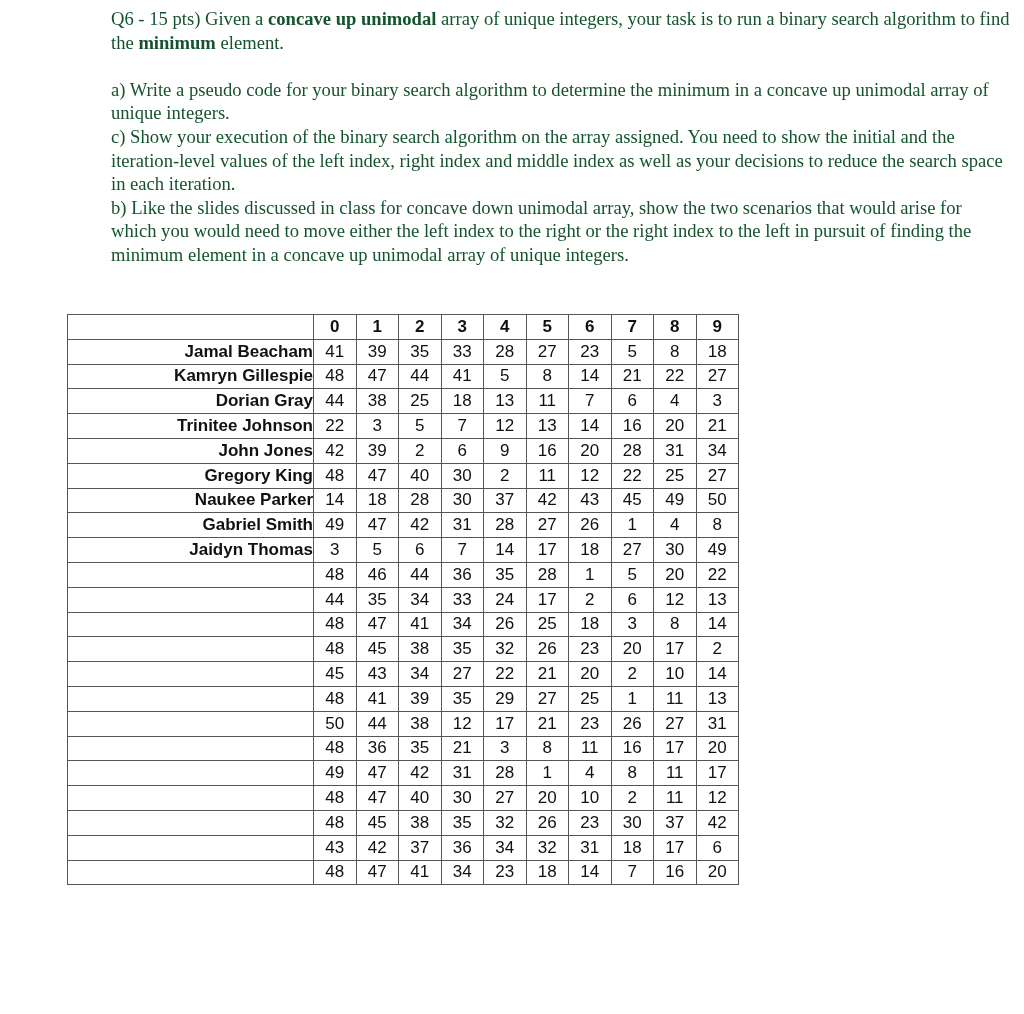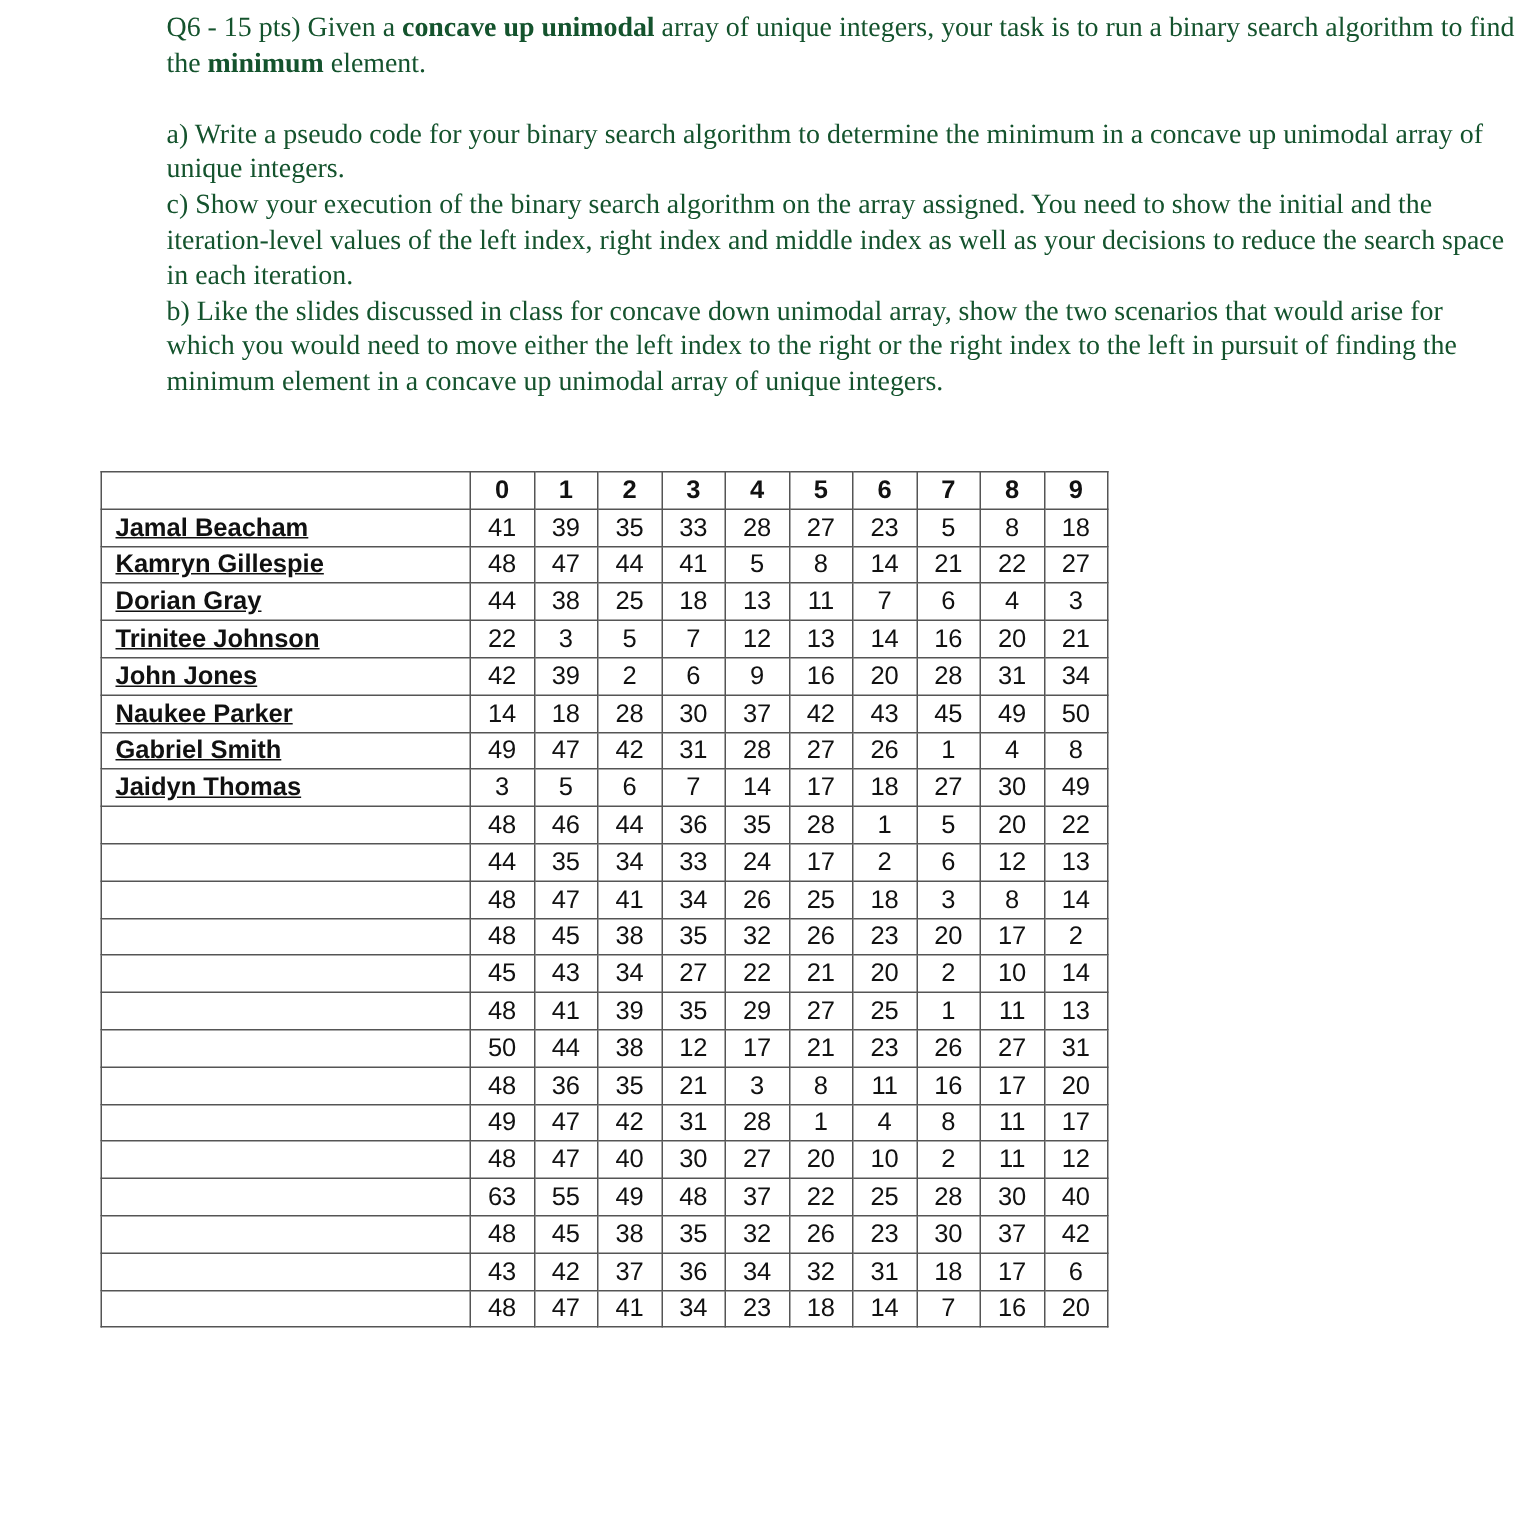--- a/index.html
+++ b/index.html
@@ -14,21 +14,21 @@
   table.grid {
     position: absolute; left: 67px; top: 314px;
     border-collapse: collapse;
     font-family: "Liberation Sans", sans-serif; font-size: 17px; color: #111;
   }
   table.grid td, table.grid th {
     border: 1px solid #555; height: 23.8px; padding: 0; text-align: center; font-weight: normal;
   }
   table.grid th { font-weight: bold; }
   table.grid td.name, table.grid th.name {
-    width: 236px; text-align: left; padding-left: 9px; font-weight: bold; text-decoration: underline;
+    width: 236px; text-align: right; padding-left: 9px; font-weight: bold;
   }
   table.grid td.num, table.grid th.num { width: 41.5px; }
 </style>
 </head>
 <body>
 
 <div class="question">
   <p><span>Q6 - 15 pts) Given a </span><b>concave up unimodal</b><span> array of unique integers, your task is to run a binary search algorithm to find the </span><b>minimum</b><span> element.</span></p>
   <div class="gap"></div>
   <p>a) Write a pseudo code for your binary search algorithm to determine the minimum in a concave up unimodal array of unique integers.</p>
@@ -112,20 +112,33 @@
         <td class="num">2</td>
         <td class="num">6</td>
         <td class="num">9</td>
         <td class="num">16</td>
         <td class="num">20</td>
         <td class="num">28</td>
         <td class="num">31</td>
         <td class="num">34</td>
       </tr>
       <tr>
+        <td class="name">Gregory King</td>
+        <td class="num">48</td>
+        <td class="num">47</td>
+        <td class="num">40</td>
+        <td class="num">30</td>
+        <td class="num">2</td>
+        <td class="num">11</td>
+        <td class="num">12</td>
+        <td class="num">22</td>
+        <td class="num">25</td>
+        <td class="num">27</td>
+      </tr>
+      <tr>
         <td class="name">Naukee Parker</td>
         <td class="num">14</td>
         <td class="num">18</td>
         <td class="num">28</td>
         <td class="num">30</td>
         <td class="num">37</td>
         <td class="num">42</td>
         <td class="num">43</td>
         <td class="num">45</td>
         <td class="num">49</td>
@@ -282,33 +295,20 @@
         <td class="num">30</td>
         <td class="num">27</td>
         <td class="num">20</td>
         <td class="num">10</td>
         <td class="num">2</td>
         <td class="num">11</td>
         <td class="num">12</td>
       </tr>
       <tr>
         <td class="name"></td>
-        <td class="num">63</td>
-        <td class="num">55</td>
-        <td class="num">49</td>
-        <td class="num">48</td>
-        <td class="num">37</td>
-        <td class="num">22</td>
-        <td class="num">25</td>
-        <td class="num">28</td>
-        <td class="num">30</td>
-        <td class="num">40</td>
-      </tr>
-      <tr>
-        <td class="name"></td>
         <td class="num">48</td>
         <td class="num">45</td>
         <td class="num">38</td>
         <td class="num">35</td>
         <td class="num">32</td>
         <td class="num">26</td>
         <td class="num">23</td>
         <td class="num">30</td>
         <td class="num">37</td>
         <td class="num">42</td>

